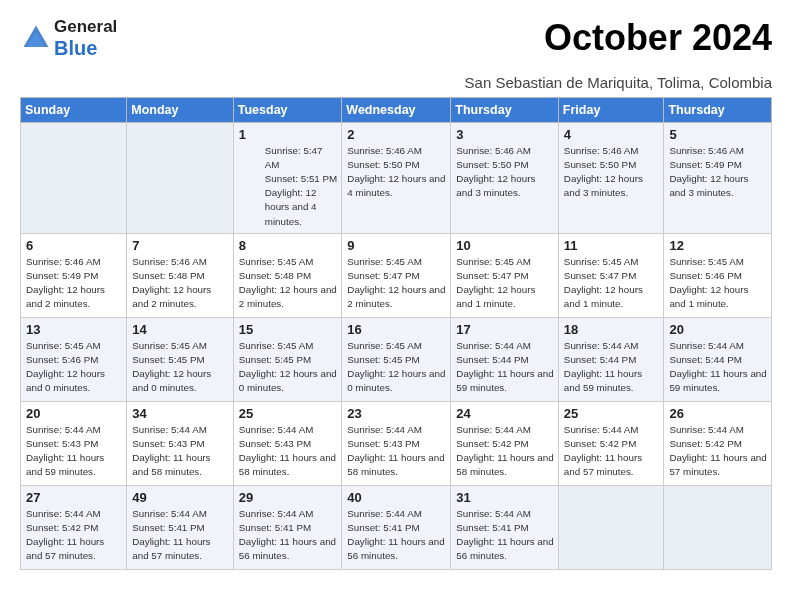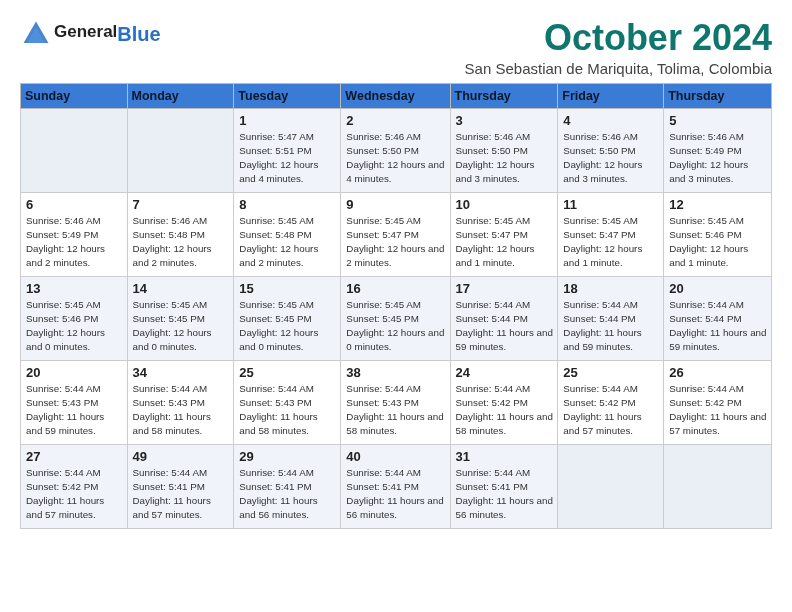--- a/index.html
+++ b/index.html
@@ -22,21 +22,21 @@
       justify-content: space-between;
       margin-bottom: 6px;
     }
     .logo {
       display: flex;
       align-items: center;
       gap: 0px;
     }
     .logo-text {
       display: flex;
-      flex-direction: row;
+      flex-direction: column;
       line-height: 1.1;
     }
     .logo-general {
       font-size: 17px;
       font-weight: bold;
       color: #222;
     }
     .logo-blue {
       font-size: 20px;
       font-weight: bold;
@@ -46,36 +46,36 @@
       width: 32px;
       height: 32px;
       margin-right: 2px;
     }
     .title-block {
       text-align: right;
     }
     .month-title {
       font-size: 36px;
       font-weight: bold;
-      color: #0f766e;
+      color: #000000;
       line-height: 1.1;
     }
     .subtitle {
       font-size: 15px;
       color: #444;
-      margin-top: 2px;
+      margin-top: 16px;
     }
     .calendar {
       width: 100%;
       border-collapse: collapse;
       margin-top: 4px;
     }
     .calendar th {
       background: #3a7bd5;
-      color: #0f172a;
+      color: #ffffff;
       font-size: 12.5px;
       font-weight: bold;
       padding: 5px 4px;
       text-align: left;
       border: 1px solid #bbb;
     }
     .calendar td {
       vertical-align: top;
       border: 1px solid #ccc;
       padding: 4px 4px 4px 5px;
@@ -139,21 +139,21 @@
           <th>Friday</th>
           <th>Thursday</th>
         </tr>
     </thead>
     <tbody id="calendar-body">
     <tr class="row-shaded">
           <td class="empty"></td>
           <td class="empty"></td>
           <td>
             <div class="day-number">1</div>
-            <div class="day-info" style="white-space: pre-line;">Sunrise: 5:47 AM
+            <div class="day-info" style="white-space: pre-line; margin-left: 26px;">Sunrise: 5:47 AM
 Sunset: 5:51 PM
 Daylight: 12 hours and 4 minutes.</div>
           </td>
           <td>
             <div class="day-number">2</div>
             <div class="day-info" style="white-space: pre-line;">Sunrise: 5:46 AM
 Sunset: 5:50 PM
 Daylight: 12 hours and 4 minutes.</div>
           </td>
           <td>
@@ -276,21 +276,21 @@
 Sunset: 5:43 PM
 Daylight: 11 hours and 58 minutes.</div>
           </td>
           <td>
             <div class="day-number">25</div>
             <div class="day-info" style="white-space: pre-line;">Sunrise: 5:44 AM
 Sunset: 5:43 PM
 Daylight: 11 hours and 58 minutes.</div>
           </td>
           <td>
-            <div class="day-number">38</div>
+            <div class="day-number">23</div>
             <div class="day-info" style="white-space: pre-line;">Sunrise: 5:44 AM
 Sunset: 5:43 PM
 Daylight: 11 hours and 58 minutes.</div>
           </td>
           <td>
             <div class="day-number">24</div>
             <div class="day-info" style="white-space: pre-line;">Sunrise: 5:44 AM
 Sunset: 5:42 PM
 Daylight: 11 hours and 58 minutes.</div>
           </td>

